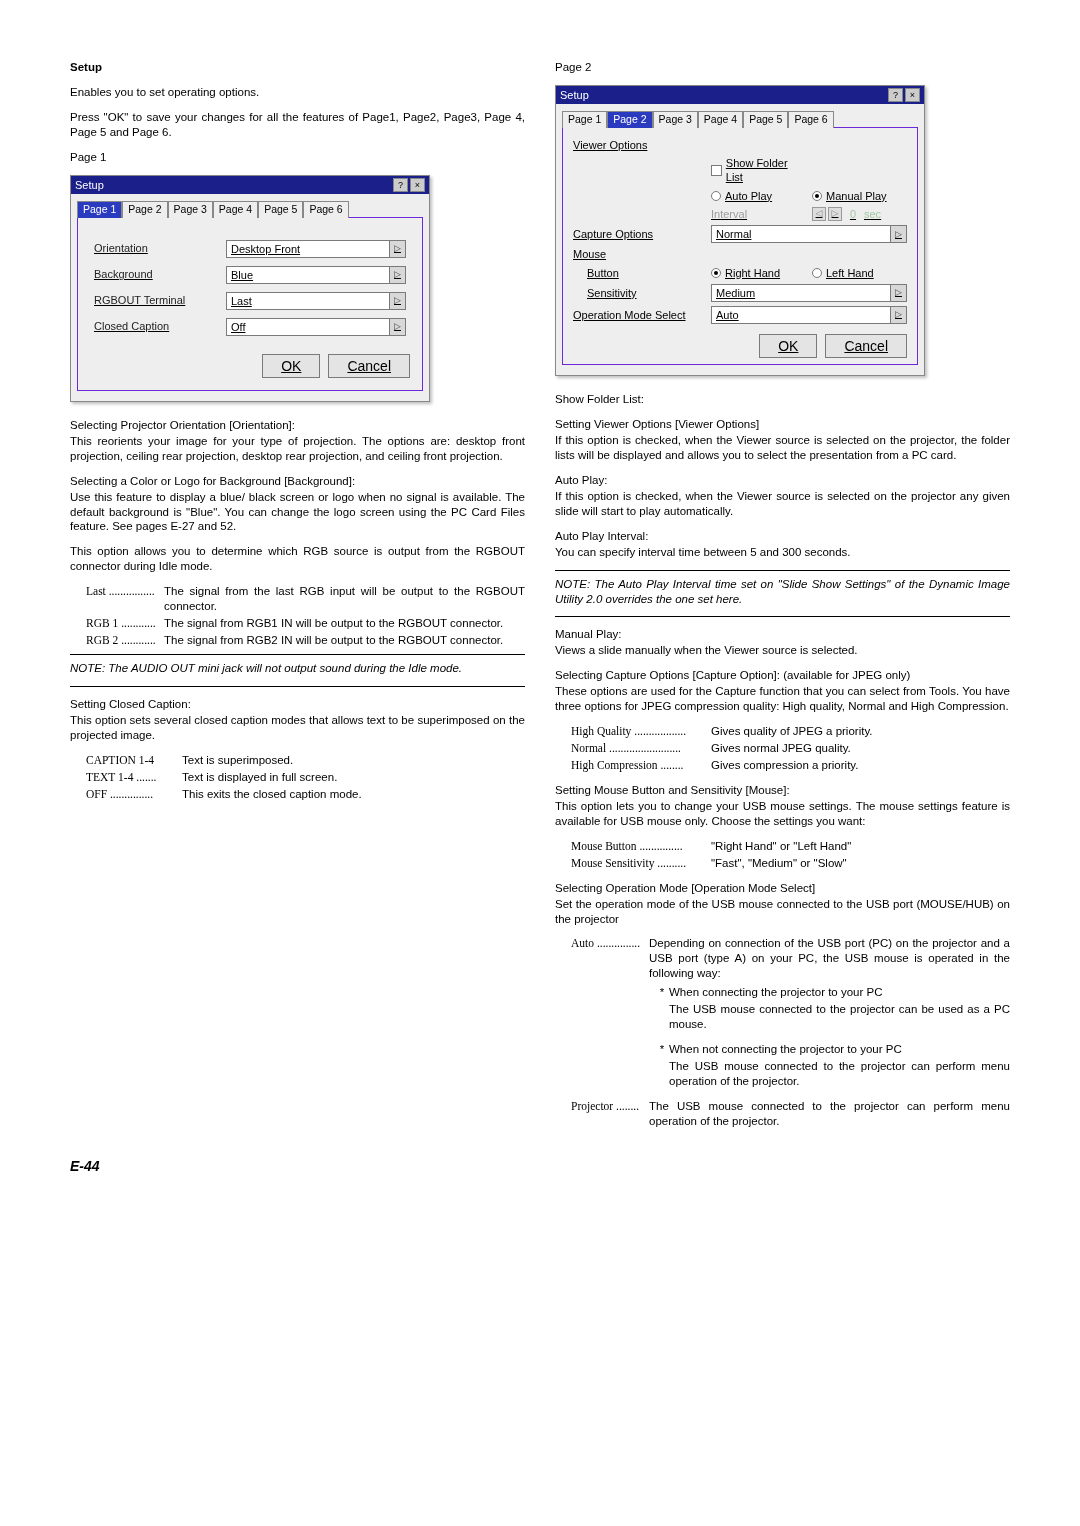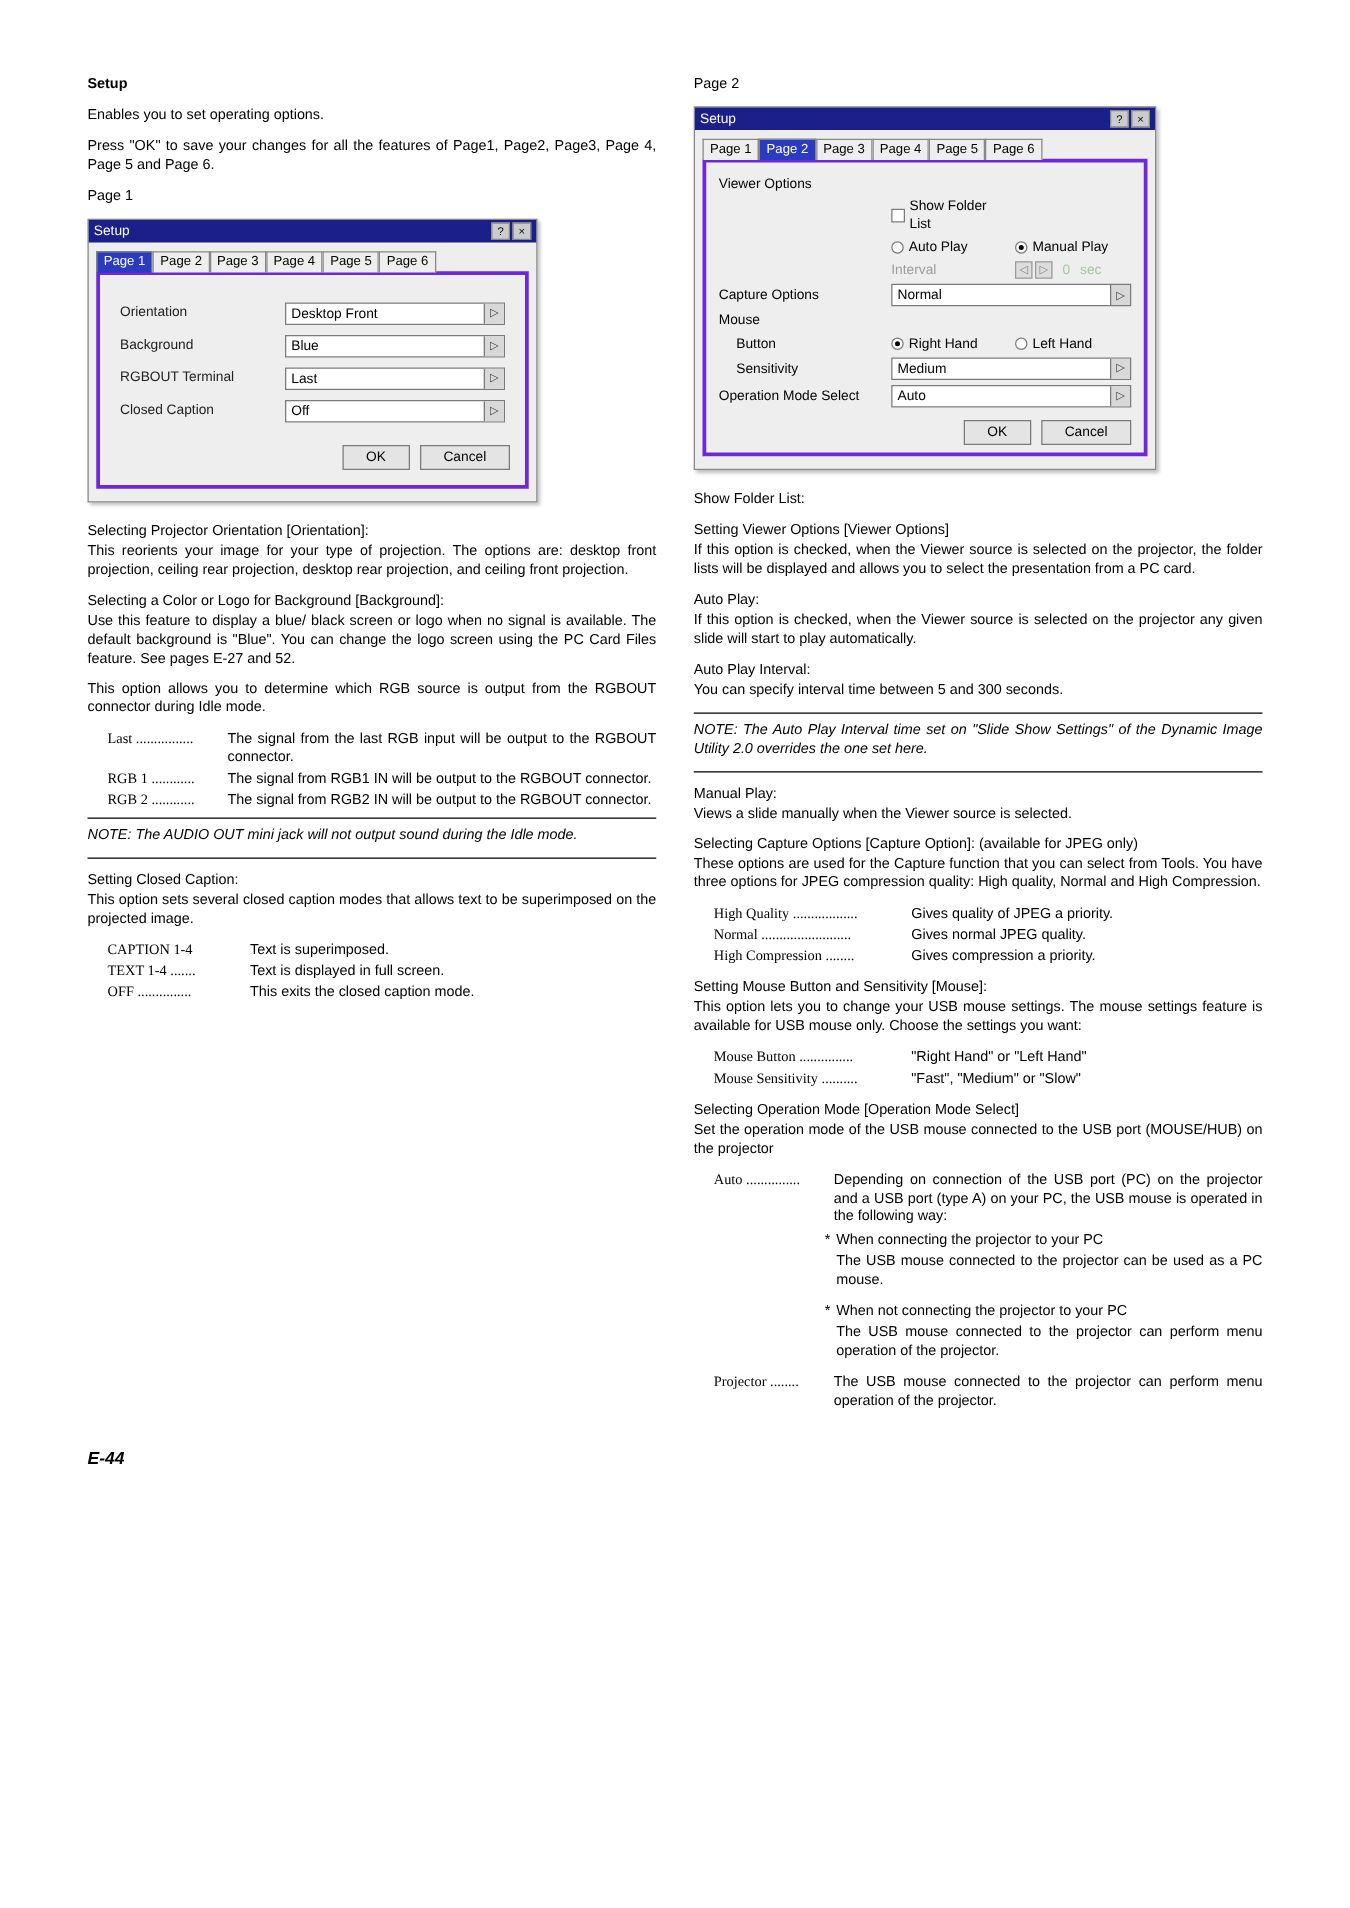--- a/index.html
+++ b/index.html
@@ -14,21 +14,21 @@
     width: 1080px;
   }
   .columns { display: flex; gap: 30px; }
   .col { flex: 1; min-width: 0; }
   .bold { font-weight: bold; }
   .indent1 { margin-left: 16px; }
   .para { margin: 0 0 10px 0; text-align: justify; }
   .hdr { margin: 10px 0 1px 0; }
   .deflist-row { display: flex; margin: 2px 0 2px 16px; }
   .deflist-term { min-width: 78px; font-family: Liberation Serif, serif; }
-  .deflist-def { flex: 1; text-align: justify; margin-left: 18px; }
+  .deflist-def { flex: 1; text-align: justify; }
   .rule { border: 0; border-top: 1px solid #000; margin: 6px 0; }
   .note { font-style: italic; text-align: justify; margin: 4px 0 10px 0; }
   .bullet-row { display: flex; margin: 4px 0 2px 0; }
   .bullet-mark { width: 14px; text-align: center; }
   .bullet-body { flex: 1; text-align: justify; }
   .footer { text-align: left; font-style: italic; font-weight: bold; font-size: 14px; margin-top: 26px; }
 
   
   .dialog {
     border: 1px solid #888;
@@ -64,40 +64,41 @@
     background: #eee;
     font-size: 10.5px;
     position: relative;
     top: 1px;
   }
   .tab.active {
     background: #2a3bbf;
     color: #fff;
   }
   .panel {
-    border: 3px solid #6d28d9;
+    border: 1px solid #6d28d9;
     background: #eee;
     padding: 14px 12px 12px 12px;
+    text-decoration: underline;
   }
   .form-row { display: flex; align-items: center; margin: 8px 4px; }
   .form-label { width: 132px; color: #222; }
   .select-box {
     flex: 1; display: flex; align-items: stretch;
     border: 1px solid #7a7a7a; background: #fff; height: 18px;
   }
   .select-text { flex: 1; padding: 1px 4px; font-size: 11px; }
   .select-btn {
     width: 16px; background: #d8d8d8; border-left: 1px solid #7a7a7a;
     display: flex; align-items: center; justify-content: center;
     font-size: 9px; color: #444;
   }
   .dlg-buttons { display: flex; justify-content: flex-end; gap: 8px; margin-top: 18px; }
   .dlg-btn {
     border: 1px solid #7a7a7a; background: #e4e4e4;
-    padding: 2px 18px; font-size: 11px;
+    padding: 2px 18px; font-size: 14px;
   }
 
   .checkbox { display:inline-flex; align-items:center; gap:4px; font-size:11px; }
   .checkbox .box { width:11px; height:11px; border:1px solid #7a7a7a; background:#fff; }
   .radio { display:inline-flex; align-items:center; gap:4px; font-size:11px; }
   .radio .dot { width:10px; height:10px; border:1px solid #7a7a7a; border-radius:50%; background:#fff; position:relative; }
   .radio .dot.on::after { content:""; position:absolute; left:2px; top:2px; width:4px; height:4px; background:#000; border-radius:50%; }
   .opt-grid { display:grid; grid-template-columns: 132px 1fr 1fr; row-gap:4px; column-gap:6px; align-items:center; }
   .muted { color:#9c9c9c; }
   .interval-ctrl { display:flex; align-items:center; gap:2px; }

